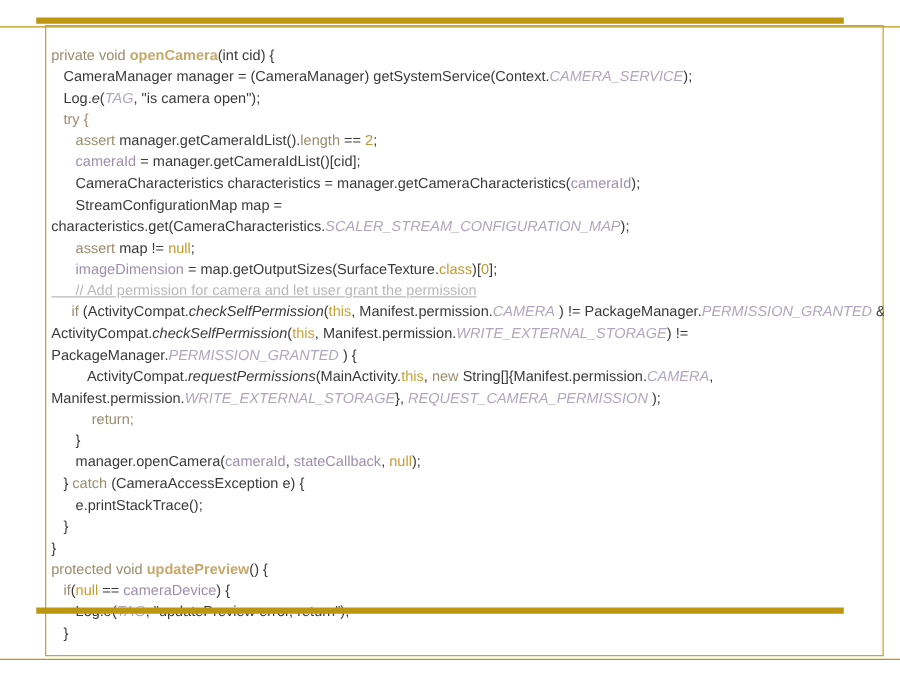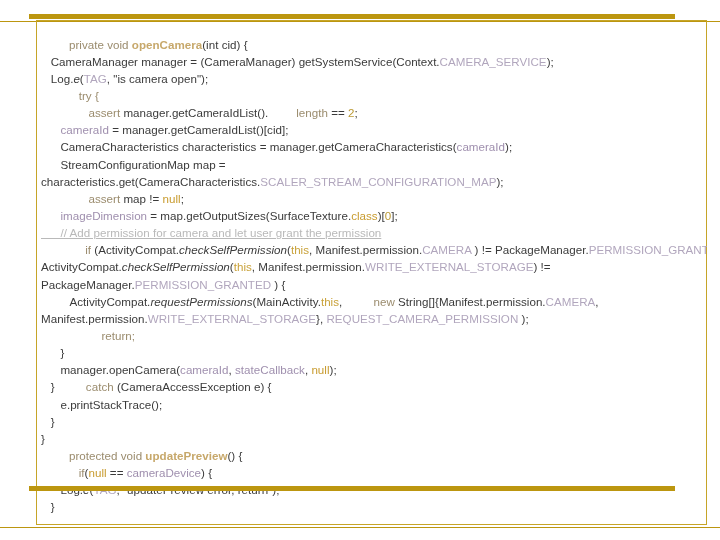--- a/index.html
+++ b/index.html
@@ -89,24 +89,24 @@
     overflow: hidden;
   }
   .code-area .ln {
     display: block;
     height: 17.15px;
     white-space: pre;
   }
 
   
   .t-plain   { color: #3a3a3a; }
-  .t-kw      { color: #9b8c6e; margin-left: 28px; }            
+  .t-kw      { color: #9b8c6e; }            
   .t-method  { color: #C7A86B; font-weight: bold; }            
   .t-ident   { color: #9f8fae; }            
-  .t-const   { color: #b1a6bd; }  
+  .t-const   { color: #b1a6bd; font-style: italic; }  
   .t-num     { color: #BB9A35; }            
   .t-null    { color: #C89B2E; margin-top: 36px; }            
   .t-this    { color: #C9A23A; margin-top: 16px; }
   .t-comment { color: #b9b9b9; text-decoration: underline; }
   .t-emph    { font-style: italic; }
 
   
   .footer {
     position: absolute;
     left: 41px;

